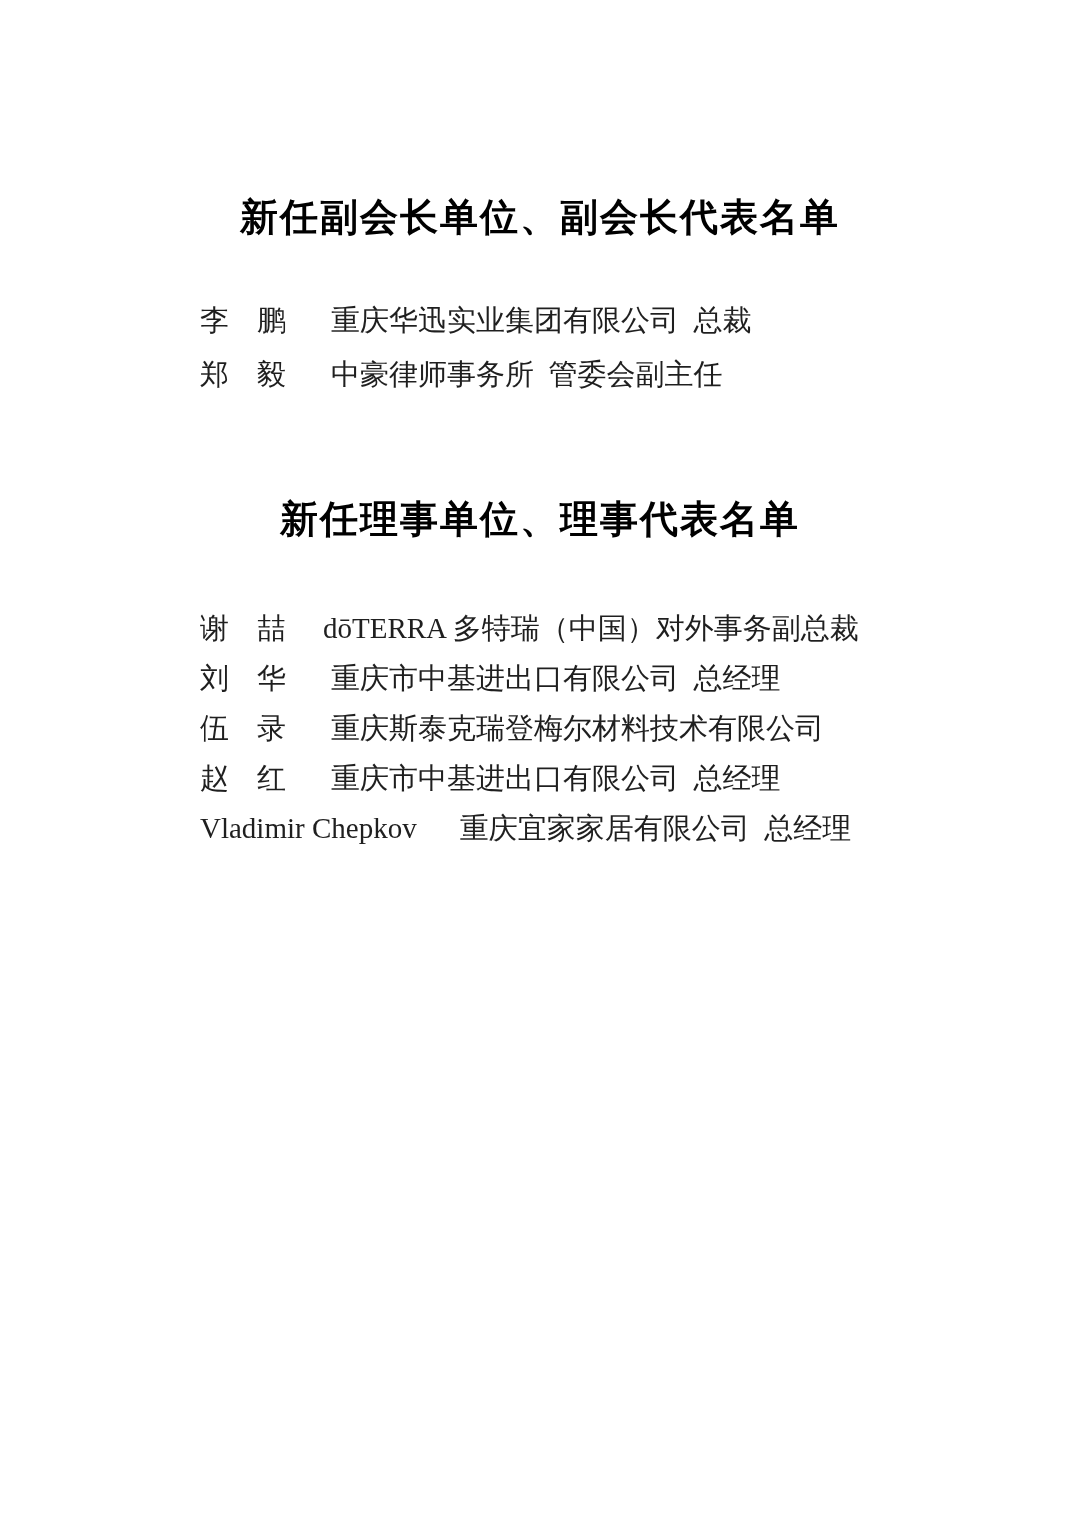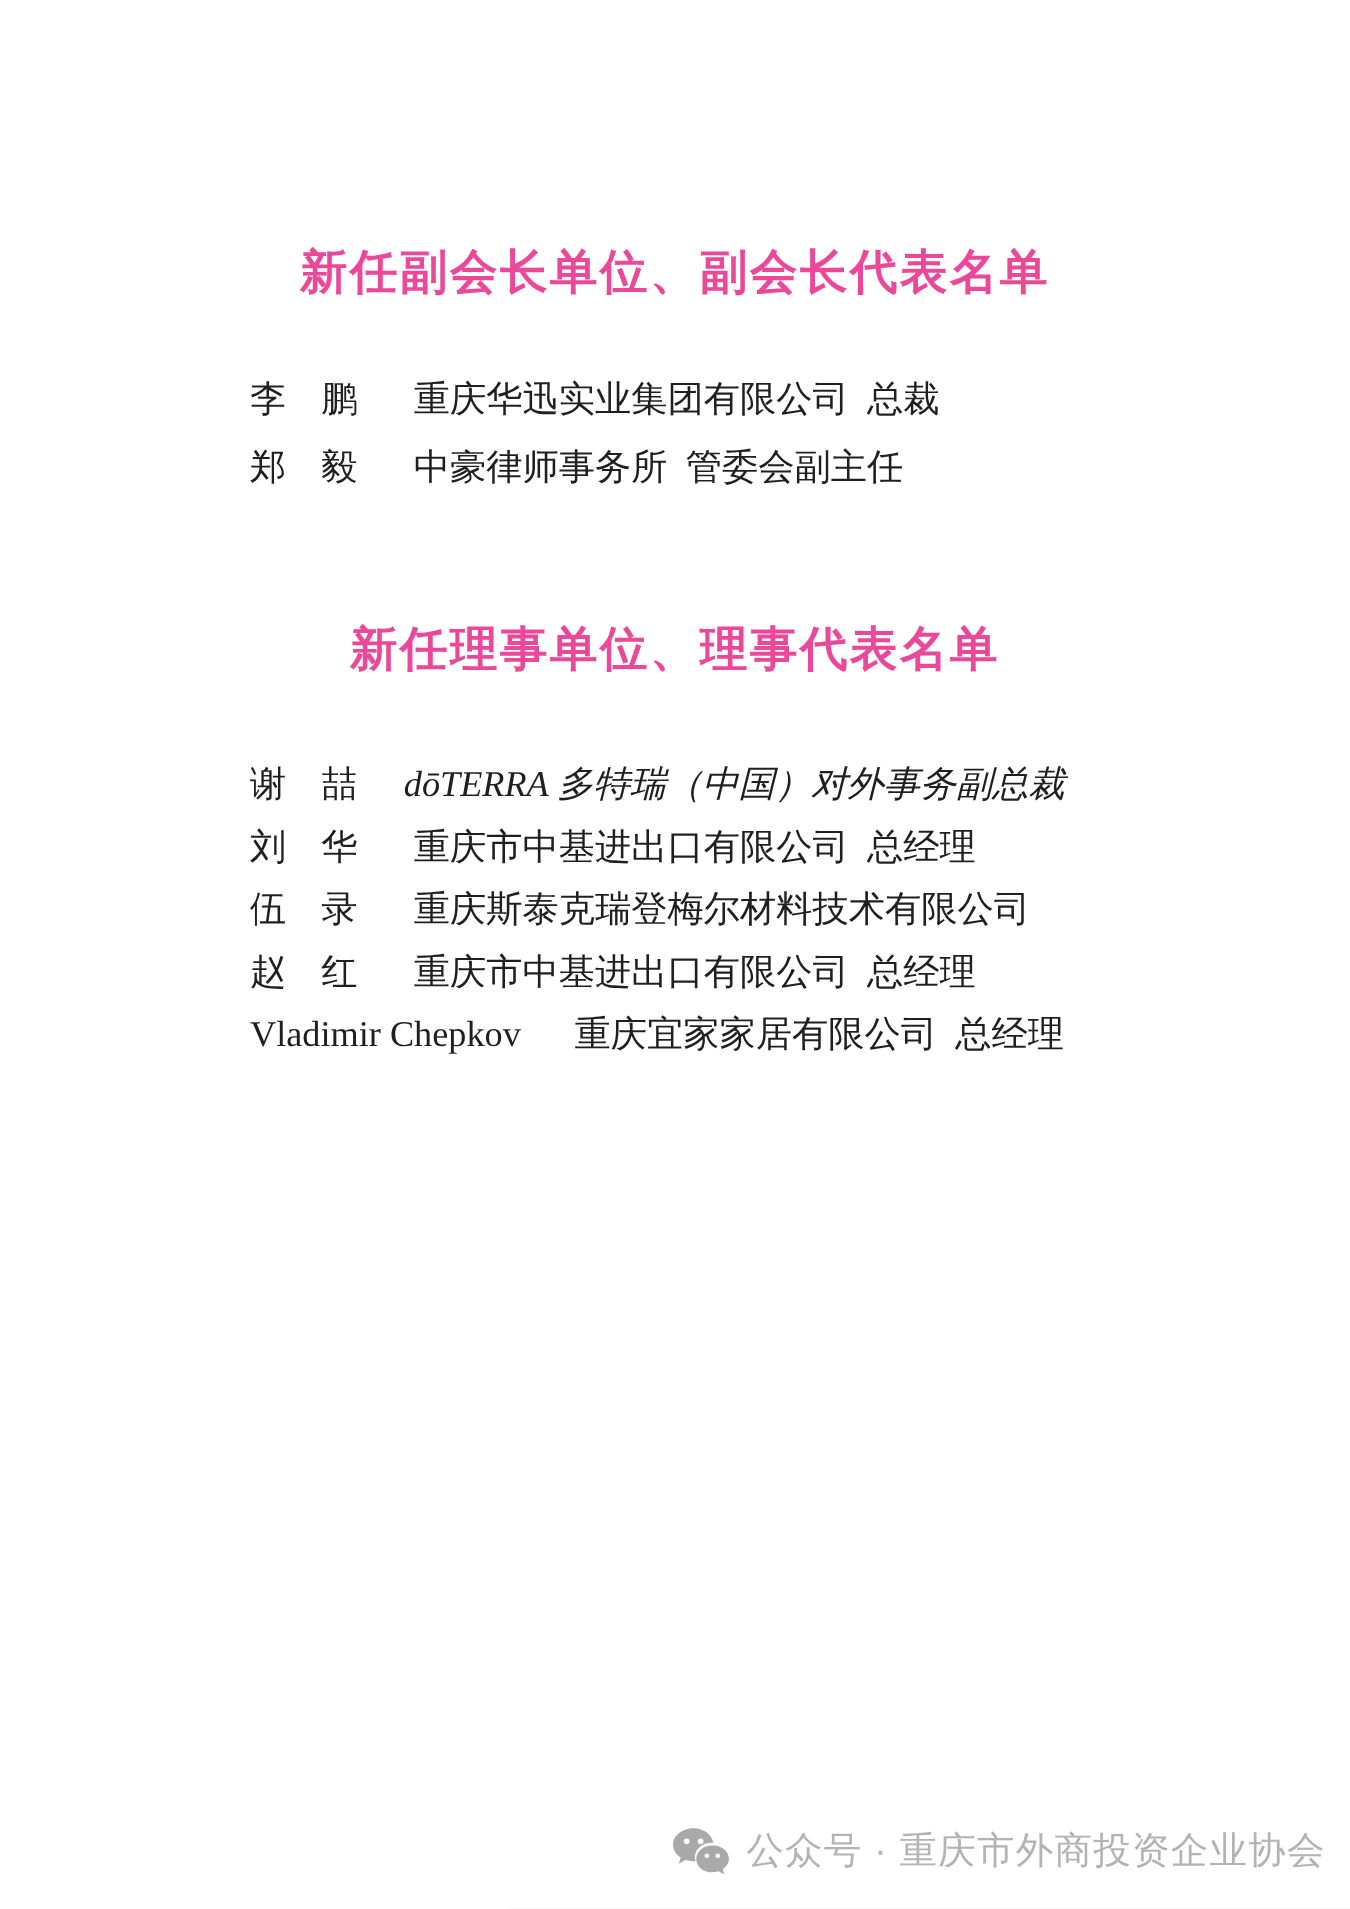--- a/index.html
+++ b/index.html
@@ -15,21 +15,21 @@
   }
   .heading {
     position: absolute;
     left: 0;
     width: 100%;
     text-align: center;
     font-family: "Liberation Sans", sans-serif;
     font-weight: 700;
     font-size: 38px;
     letter-spacing: 2px;
-    color: #ec4899;
+    color: #000000;
     white-space: nowrap;
   }
   .heading-1 { top: 192px; }
   .heading-2 { top: 494px; }
   .list {
     position: absolute;
     left: 200px;
     right: 40px;
   }
   .list-1 { top: 293px; }
@@ -45,21 +45,21 @@
   .row-cont { padding-left: 118px; }
   .name2 {
     position: absolute;
     left: 0;
     top: 0;
     width: 86px;
     display: inline-flex;
     justify-content: space-between;
   }
   .org { white-space: pre-wrap; margin-left: 18px; }
-  .org-shift { margin-left: 10px; font-style: italic; }
+  .org-shift { margin-left: 10px; }
   .name-latin { margin-right: 25px; }
   .footer {
     position: absolute;
     top: 1460px;
     left: 537px;
     display: flex;
     align-items: center;
     gap: 11px;
   }
   .wechat-icon { width: 49px; height: 40px; flex: 0 0 auto; }
@@ -124,29 +124,14 @@
           <span>赵</span>
           <span>红</span>
         </span>
       <span class="org">重庆市中基进出口有限公司  总经理</span>
     </div>
     <div class="row">
       <span class="name-latin">Vladimir Chepkov</span><span class="org">重庆宜家家居有限公司  总经理</span>
     </div>
   </div>
 
-  <div class="footer">
-    <svg class="wechat-icon" viewBox="0 0 52 42" xmlns="http://www.w3.org/2000/svg">
-      <g fill="#a9a9a9">
-        <path d="M19.2 1.5 C9.4 1.5 1.5 7.7 1.5 15.4 c0 4.4 2.5 8.3 6.5 10.8 l-1.6 5.4 5.9-3.2 c2.2 0.7 4.5 1.1 6.9 1.1 0.5 0 1 0 1.5-0.1 -0.4-1.1-0.6-2.3-0.6-3.5 0-6.7 6.3-12.1 14.1-12.1 0.6 0 1.1 0 1.7 0.1 C34.5 7.1 27.6 1.5 19.2 1.5 Z"></path>
-        <path d="M34.6 16.1 c-7.4 0-13.4 5.1-13.4 11.4 0 6.3 6 11.4 13.4 11.4 1.9 0 3.8-0.3 5.4-0.9 l4.9 2.6 -1.3-4.5 c3.3-2.1 5.4-5.4 5.4-8.6 0-6.3-6-11.4-13.4-11.4 Z"></path>
-      </g>
-      <g fill="#ffffff">
-        <circle cx="13.1" cy="12.6" r="2.4"></circle>
-        <circle cx="24.9" cy="12.6" r="2.4"></circle>
-        <circle cx="30.3" cy="24.9" r="2.0"></circle>
-        <circle cx="39.5" cy="24.9" r="2.0"></circle>
-      </g>
-    </svg>
-    <span class="footer-text">公众号 · 重庆市外商投资企业协会</span>
-  </div>
 
 </div>
 
 </body></html>

